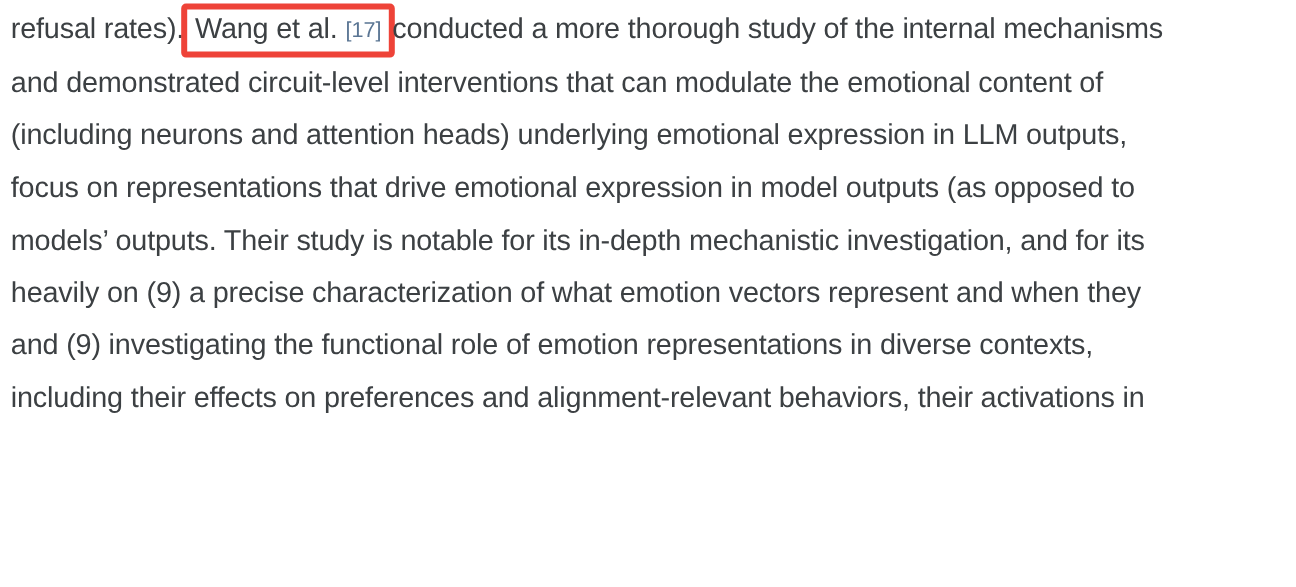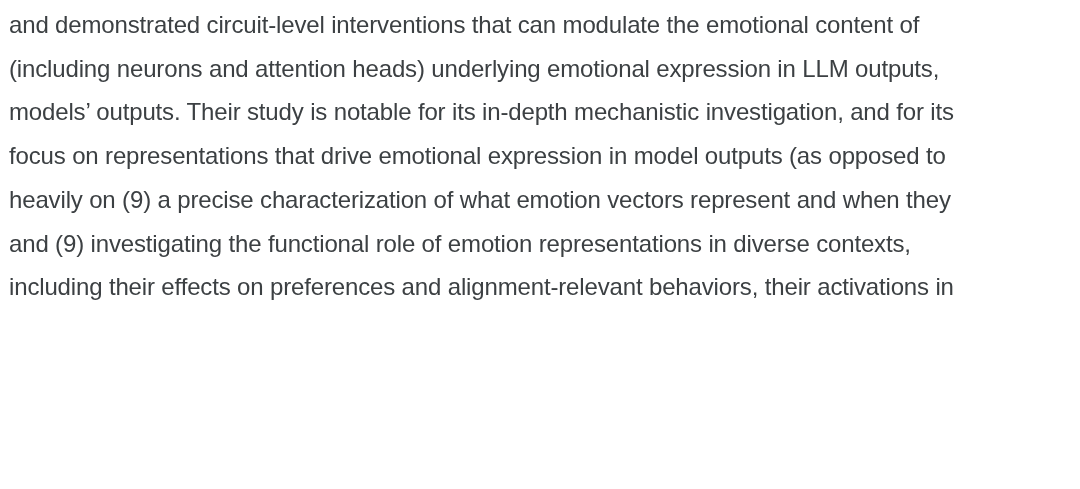--- a/index.html
+++ b/index.html
@@ -43,20 +43,21 @@
     border: 5px solid var(--red);
     border-radius: 4px;
     padding: 3px 6px 5px 6px;
     margin: 0 -2px;
   }
 </style>
 </head>
 <body>
 
 <div class="article" id="article">
+    <div class="line"><span class="body-text">refusal rates).</span><span class="red-box"><span class="body-text">Wang et al. </span><a class="cite">[17]</a></span><span class="body-text">conducted a more thorough study of the internal mechanisms</span></div>
     <div class="line"><span class="body-text">and demonstrated circuit-level interventions that can modulate the emotional content of</span></div>
     <div class="line"><span class="body-text">(including neurons and attention heads) underlying emotional expression in LLM outputs,</span></div>
+    <div class="line"><span class="body-text">focus on representations that drive emotional expression in model outputs (as opposed to</span></div>
     <div class="line"><span class="body-text">models’ outputs. Their study is notable for its in-depth mechanistic investigation, and for its</span></div>
-    <div class="line"><span class="body-text">focus on representations that drive emotional expression in model outputs (as opposed to</span></div>
     <div class="line"><span class="body-text">heavily on (9) a precise characterization of what emotion vectors represent and when they</span></div>
     <div class="line"><span class="body-text">and (9) investigating the functional role of emotion representations in diverse contexts,</span></div>
     <div class="line"><span class="body-text">including their effects on preferences and alignment-relevant behaviors, their activations in</span></div>
   </div>
 
 </body></html>

